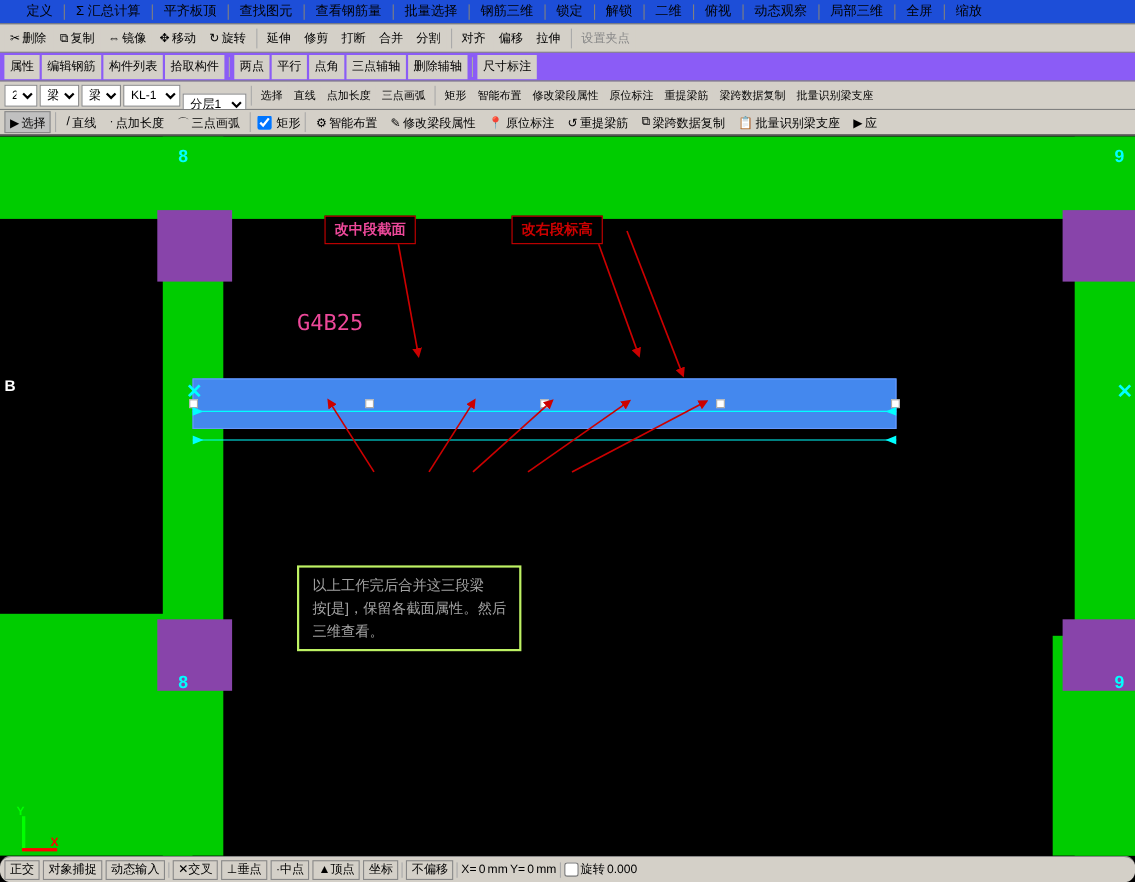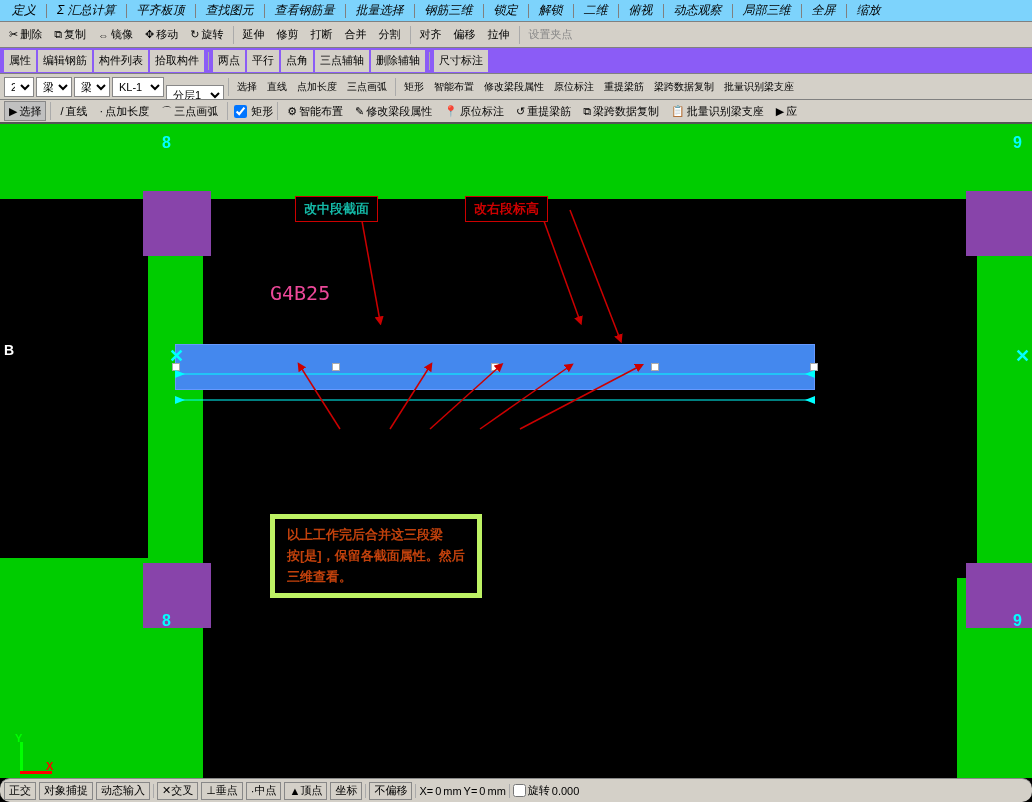--- a/index.html
+++ b/index.html
@@ -1,21 +1,21 @@
 <!DOCTYPE html>
 <html><head>
   <meta charset="utf-8">
   <style>
     * { margin: 0; padding: 0; box-sizing: border-box; }
     body { width: 1032px; height: 802px; overflow: hidden; background: #000; font-family: 'SimSun', 'Microsoft YaHei', sans-serif; font-size: 12px; color: #000; }
 
     
     #menu-bar {
-      width: 100%; height: 22px; background: #7dd3fc; display: flex; align-items: center;
-      border-bottom: 1px solid #808080; padding: 0 8px; gap: 6px; font-size: 12px; font-style: italic;
+      width: 100%; height: 22px; background: #1d4ed8; display: flex; align-items: center;
+      border-bottom: 1px solid #808080; padding: 0 20px; gap: 6px; font-size: 12px;
     }
     .menu-item { padding: 1px 4px; cursor: pointer; white-space: nowrap; }
     .menu-sep { width: 1px; height: 14px; background: #808080; }
 
     
     #toolbar1 {
       width: 100%; height: 26px; background: #d4d0c8; display: flex; align-items: center;
       border-bottom: 1px solid #808080; padding: 2px 4px; gap: 2px; font-size: 12px; flex-wrap: nowrap; overflow: hidden;
     }
     .tb-btn {
@@ -263,26 +263,26 @@
       <div style="position:absolute; left:50%; top:50%; width:8px; height:8px; background:#fff; border:1px solid #aaa; transform:translate(-4px,-4px);"></div>
       <div style="position:absolute; left:75%; top:50%; width:8px; height:8px; background:#fff; border:1px solid #aaa; transform:translate(-4px,-4px);"></div>
       <div style="position:absolute; right:0; top:50%; width:8px; height:8px; background:#fff; border:1px solid #aaa; transform:translate(4px,-4px);"></div>
     </div>
 
     <div style="position:absolute; left:169px; top:221px; color:#00ffff; font-size:18px; font-weight:bold; z-index:10;">✕</div>
     <div style="position:absolute; right:2px; top:221px; color:#00ffff; font-size:18px; font-weight:bold; z-index:10;">✕</div>
 
     <div style="position:absolute; left:270px; top:157px; color:#ec4899; font-size:20px; font-family:monospace; z-index:10;">G4B25</div>
 
-    <div style="position:absolute; left:295px; top:72px; border:1px solid #cc0000; padding:3px 8px; color:#14b8a6; font-size:13px; font-weight:bold; background:#000; z-index:15;">改中段截面</div>
+    <div style="position:absolute; left:295px; top:72px; border:1px solid #cc0000; padding:3px 8px; color:#ec4899; font-size:13px; font-weight:bold; background:#000; z-index:15;">改中段截面</div>
 
     <div style="position:absolute; left:465px; top:72px; border:1px solid #cc0000; padding:3px 8px; color:#cc0000; font-size:13px; font-weight:bold; background:#000; z-index:15;">改右段标高</div>
 
 
-    <div style="position:absolute; left:270px; top:390px; border:5px solid #bef264; padding:6px 12px; color:#c2410c; font-size:13px; font-weight:bold; background:#000; z-index:15; line-height:1.6;">
+    <div style="position:absolute; left:270px; top:390px; border:2px solid #bef264; padding:6px 12px; color:#a3a3a3; font-size:13px; font-weight:normal; background:#000; z-index:15; line-height:1.6;">
       <div>以上工作完后合并这三段梁</div>
       <div>按[是]，保留各截面属性。然后<br>三维查看。</div>
     </div>
 
     <svg class="canvas-svg" style="position:absolute;top:0;left:0;width:100%;height:100%;z-index:12;pointer-events:none;">
 
       <defs>
         <marker id="arrowhead-red" markerWidth="6" markerHeight="6" refX="3" refY="3" orient="auto">
           <path d="M 0 0 L 6 3 L 0 6 z" fill="#cc0000"></path>
         </marker>

